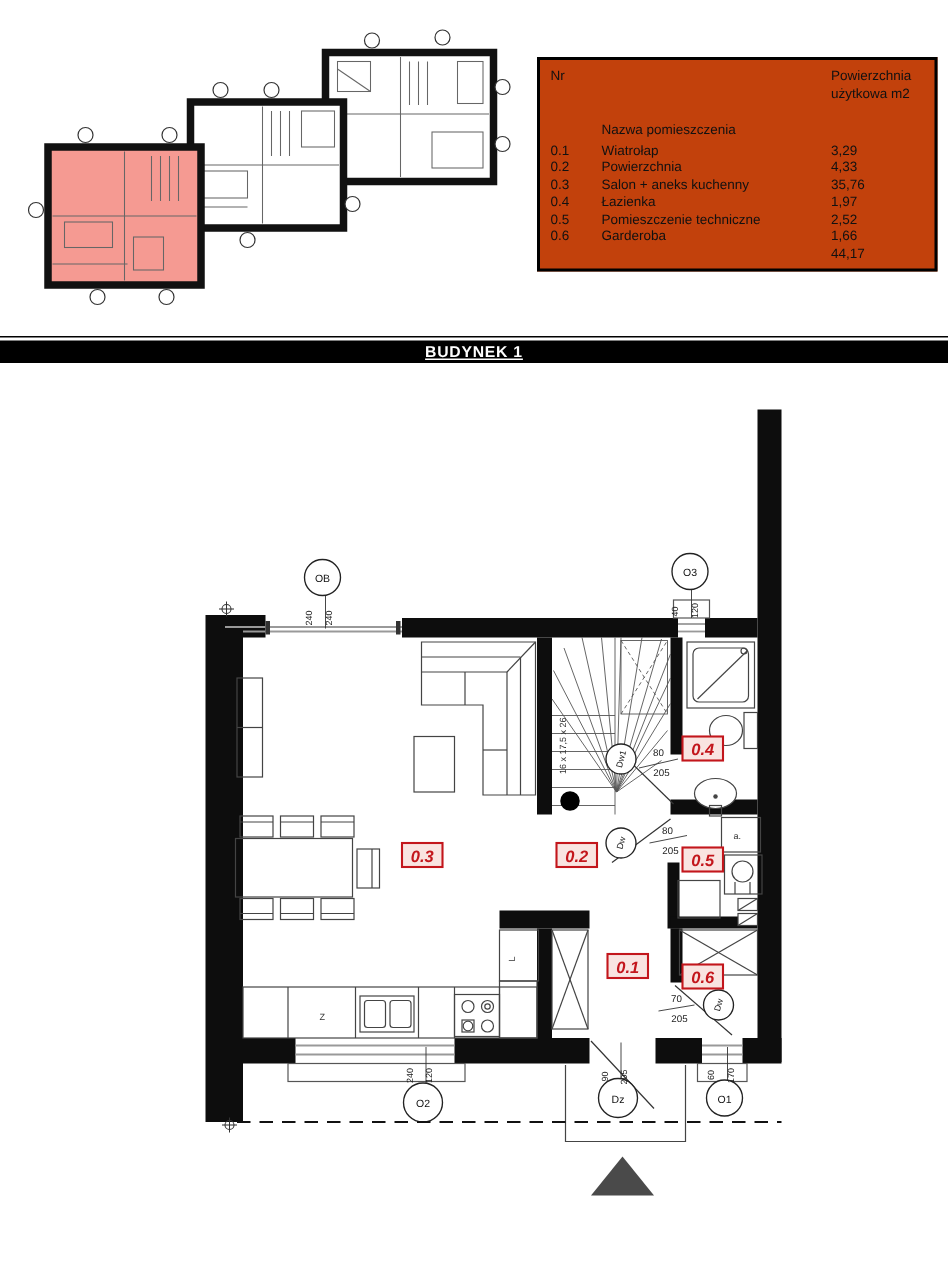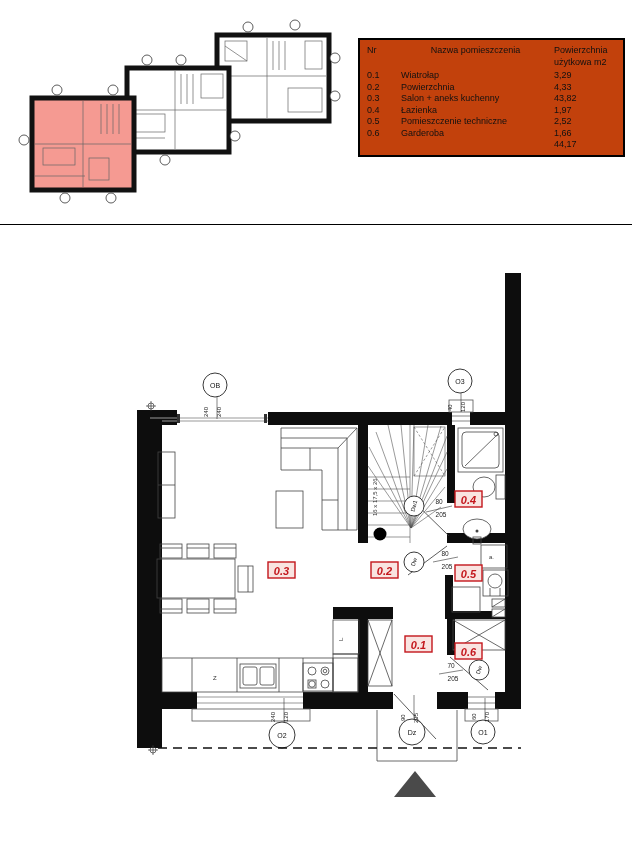--- a/index.html
+++ b/index.html
@@ -3,21 +3,21 @@
 <meta charset="utf-8">
 <style>
   html,body{margin:0;padding:0;background:#fff;}
   #page{position:relative;width:632px;height:855px;background:#fff;overflow:hidden;
         font-family:"Liberation Sans",sans-serif;color:#111;}
   
   #legend{position:absolute;left:358px;top:38px;width:267px;border:2px solid #000;
           background:#c2410c;font-size:9px;line-height:11.5px;padding:5px 7px 4px 7px;box-sizing:border-box;}
   .lg-row{display:grid;grid-template-columns:30px 1fr 62px;column-gap:4px;}
   .lg-head{margin-bottom:2px;}
-  .lg-head .c2{text-align:center;}
+  .lg-head .c2{text-align:left;margin-top:36px;}
   .lg-head .c3{text-align:right;}
   .lg-row .c3{text-align:left;}
   .lg-total{font-weight:normal;}
   
   #rule{position:absolute;left:0;top:224px;width:632px;height:1px;background:#000;}
   #banner{position:absolute;left:0;top:227px;width:632px;height:15px;background:#000;
           display:flex;align-items:center;justify-content:center;}
   #banner span{color:#fff;font-weight:bold;font-size:10.5px;text-decoration:underline;letter-spacing:.5px;}
   svg{position:absolute;}
   svg text{font-family:"Liberation Sans",sans-serif;}
@@ -117,21 +117,21 @@
         <span class="c3">3,29</span>
       </div>
     <div class="lg-row">
       <span class="c1">0.2</span>
         <span class="c2">Powierzchnia</span>
         <span class="c3">4,33</span>
       </div>
     <div class="lg-row">
       <span class="c1">0.3</span>
         <span class="c2">Salon + aneks kuchenny</span>
-        <span class="c3">43,82</span>
+        <span class="c3">35,76</span>
       </div>
     <div class="lg-row">
       <span class="c1">0.4</span>
         <span class="c2">Łazienka</span>
         <span class="c3">1,97</span>
       </div>
     <div class="lg-row">
       <span class="c1">0.5</span>
         <span class="c2">Pomieszczenie techniczne</span>
         <span class="c3">2,52</span>
@@ -142,20 +142,23 @@
         <span class="c3">1,66</span>
       </div>
     <div class="lg-row lg-total">
       <span class="c1"></span>
         <span class="c2"></span>
         <span class="c3">44,17</span>
       </div>
   </div>
 
   <div id="rule"></div>
+  <div id="banner">
+    <span>BUDYNEK 1</span>
+  </div>
 
   <svg style="left:0;top:255px" width="632" height="600" viewBox="0 255 632 600">
 
     <g>
       <rect class="wall" x="137" y="410" width="25" height="338"></rect>
       <rect class="wall" x="162" y="410" width="15" height="15"></rect>
       <rect class="wall" x="268" y="412" width="184" height="13"></rect>
       <rect class="wall" x="470" y="412" width="35" height="13"></rect>
       <rect class="wall" x="505" y="273" width="16" height="435"></rect>
       <rect class="wall" x="162" y="692" width="35" height="17"></rect>

